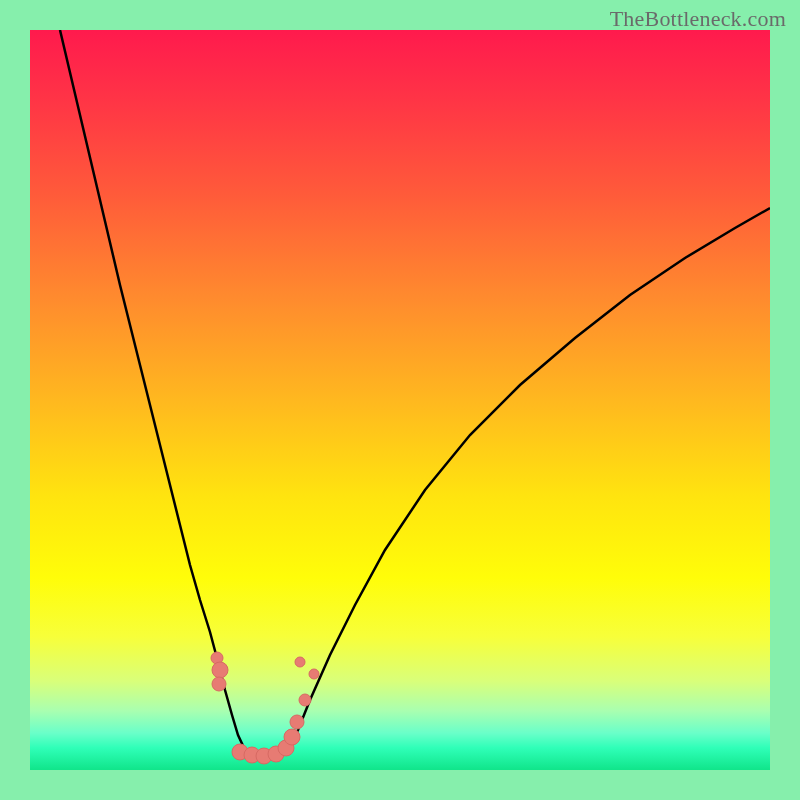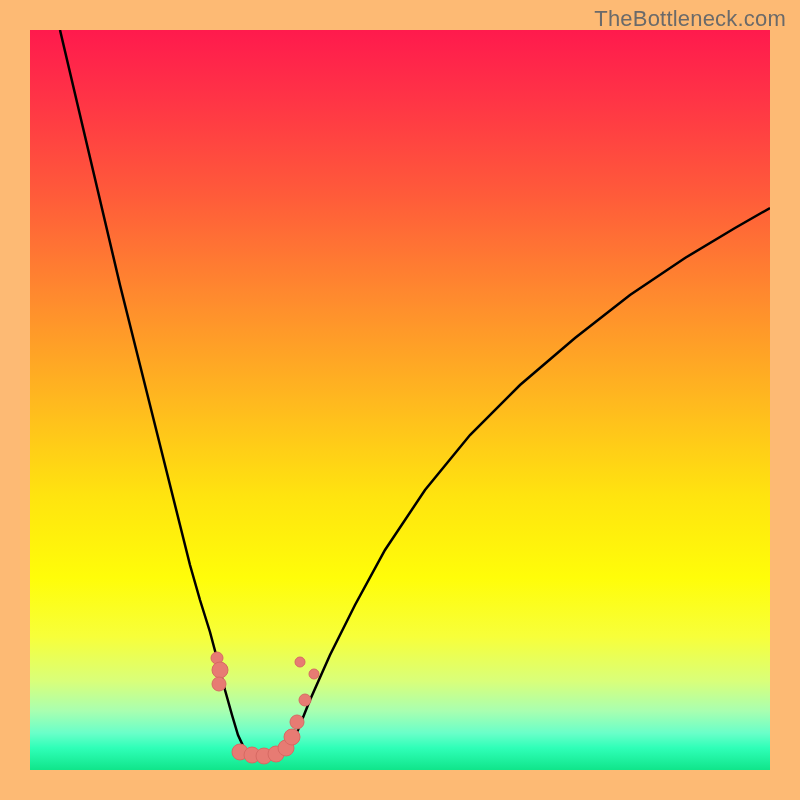--- a/index.html
+++ b/index.html
@@ -7,21 +7,22 @@
     padding: 0;
     width: 800px;
     height: 800px;
     overflow: hidden;
     background: #000;
     font-family: Arial, Helvetica, sans-serif;
   }
   .frame {
     position: absolute;
     inset: 0;
-    background: #fdba74;
+    background: #86efac;
+    font-family: Liberation Serif, serif;
   }
   .plot {
     position: absolute;
     left: 30px;
     top: 30px;
     width: 740px;
     height: 740px;
     overflow: hidden;
   }
   .gradient {

